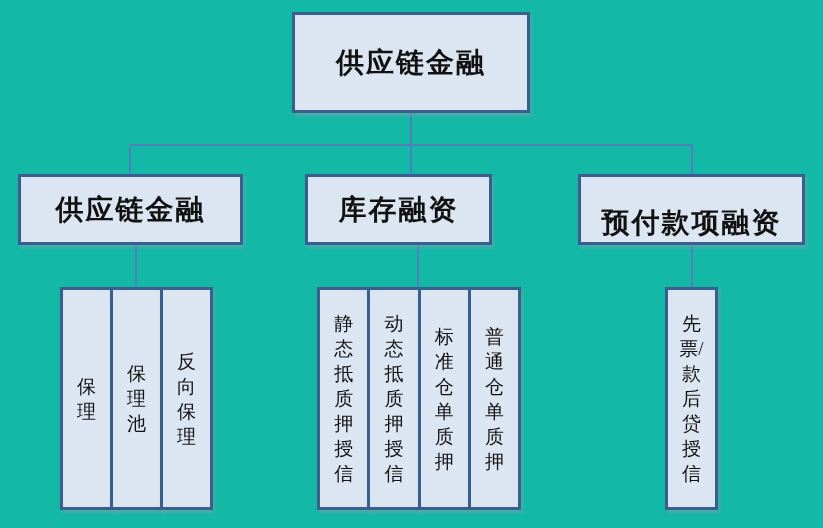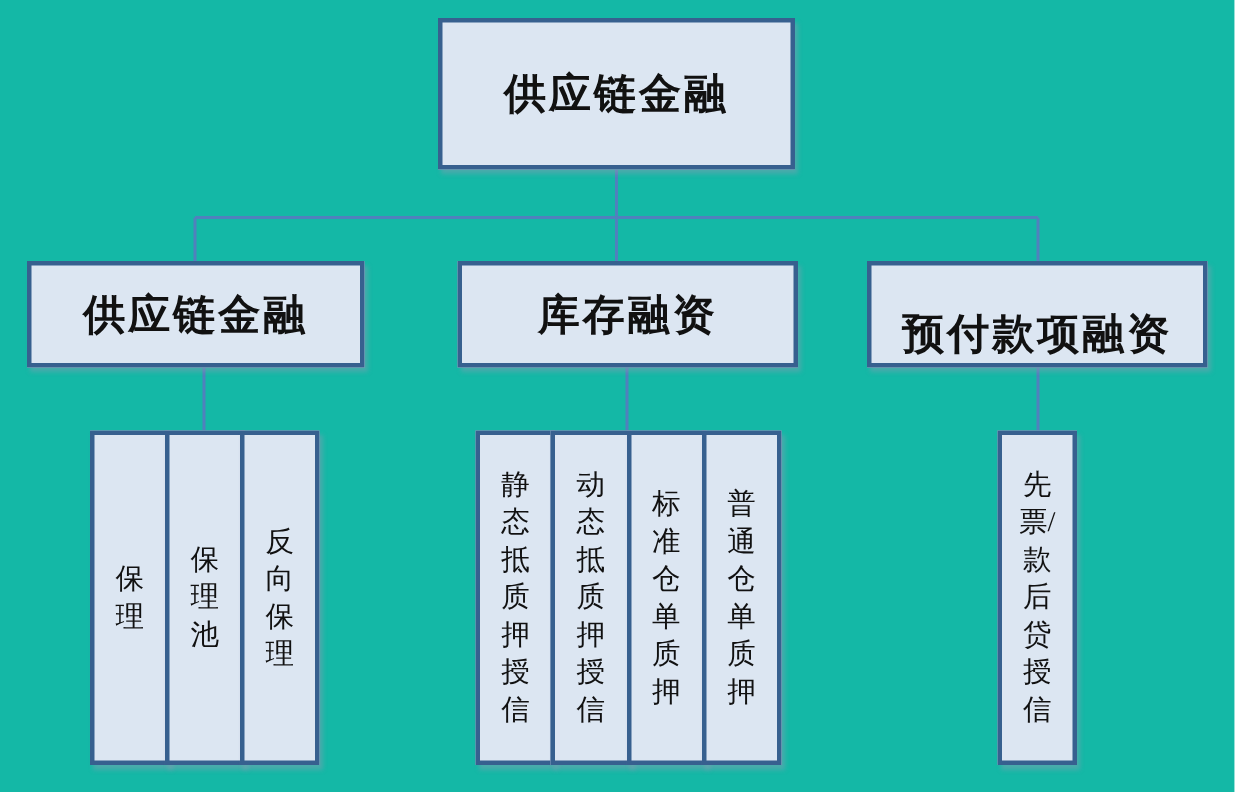--- a/index.html
+++ b/index.html
@@ -81,21 +81,21 @@
   </svg>
 
   <div class="node" style="left:292px; top:12px; width:238px; height:101px;">
     <span class="headline">供应链金融</span>
   </div>
 
   <div class="node" style="left:18px; top:174px; width:225px; height:71px;">
     <span class="headline">供应链金融</span>
   </div>
 
-  <div class="node" style="left:305px; top:174px; width:227px; height:71px;">
+  <div class="node" style="left:305px; top:174px; width:187px; height:71px;">
     <span class="headline">库存融资</span>
   </div>
 
   <div class="node" style="left:578px; top:174px; width:227px; height:71px;align-items:flex-end;">
     <span class="headline">预付款项融资</span>
   </div>
 
   <div class="cellgroup" style="left:60px; top:287px; width:153px; height:223px;">
     <div class="cell">
       <span class="vtext">保

